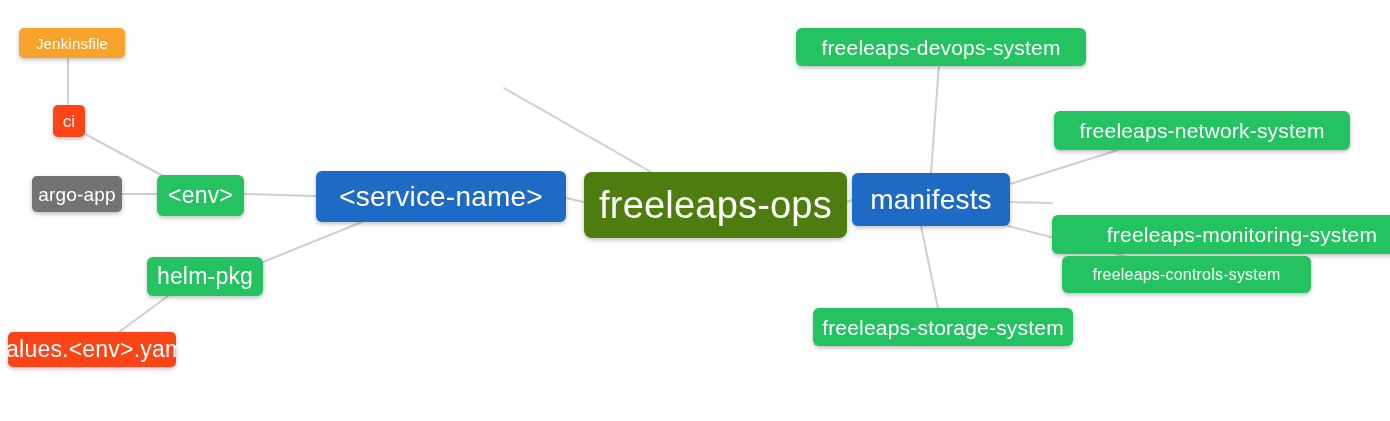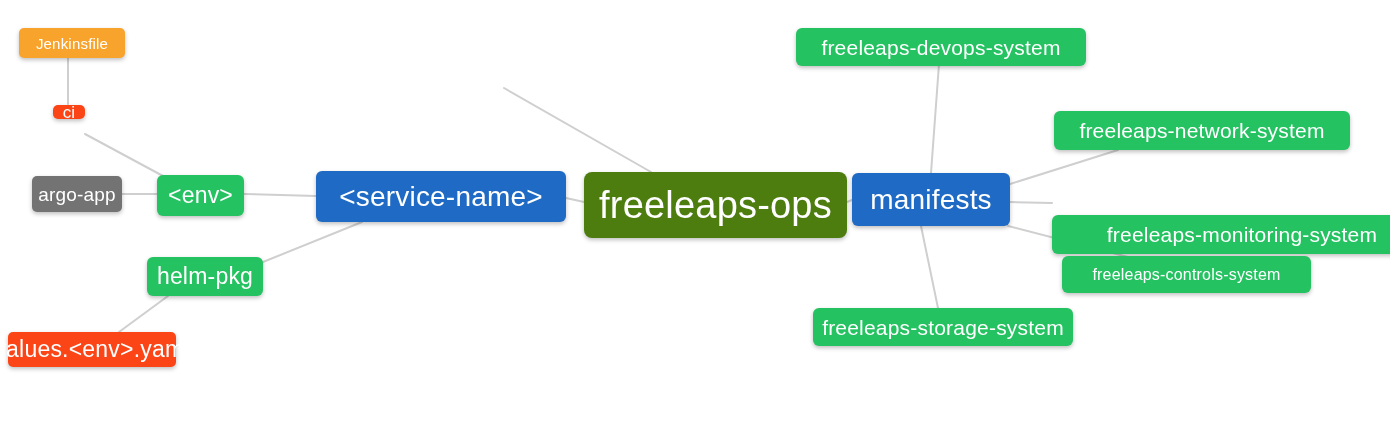--- a/index.html
+++ b/index.html
@@ -65,21 +65,21 @@
     <line x1="1010" y1="184" x2="1118" y2="150"></line>
     <line x1="1010" y1="202" x2="1052" y2="203"></line>
     <line x1="1008" y1="226" x2="1128" y2="257"></line>
     <line x1="921" y1="226" x2="938" y2="308"></line>
   </svg>
 
   <div class="node" style="left: 19px; top: 28px; width: 106px; height: 30px; font-size: 15px; border-radius: 5px; background: rgb(248, 164, 44);">
     <span>Jenkinsfile</span>
   </div>
 
-  <div class="node" style="left: 53px; top: 105px; width: 32px; height: 14px; font-size: 17px; border-radius: 5px; background: rgb(251, 69, 23);">
+  <div class="node" style="left: 53px; top: 105px; width: 32px; height: 32px; font-size: 17px; border-radius: 5px; background: rgb(251, 69, 23);">
     <span>ci</span>
   </div>
 
   <div class="node" style="left: 32px; top: 176px; width: 90px; height: 36px; font-size: 19px; border-radius: 5px; background: #737373;">
     <span>argo-app</span>
   </div>
 
   <div class="node" style="left: 157px; top: 175px; width: 87px; height: 41px; font-size: 23px; background: rgb(37, 194, 98);">
     <span>&lt;env&gt;</span>
   </div>

